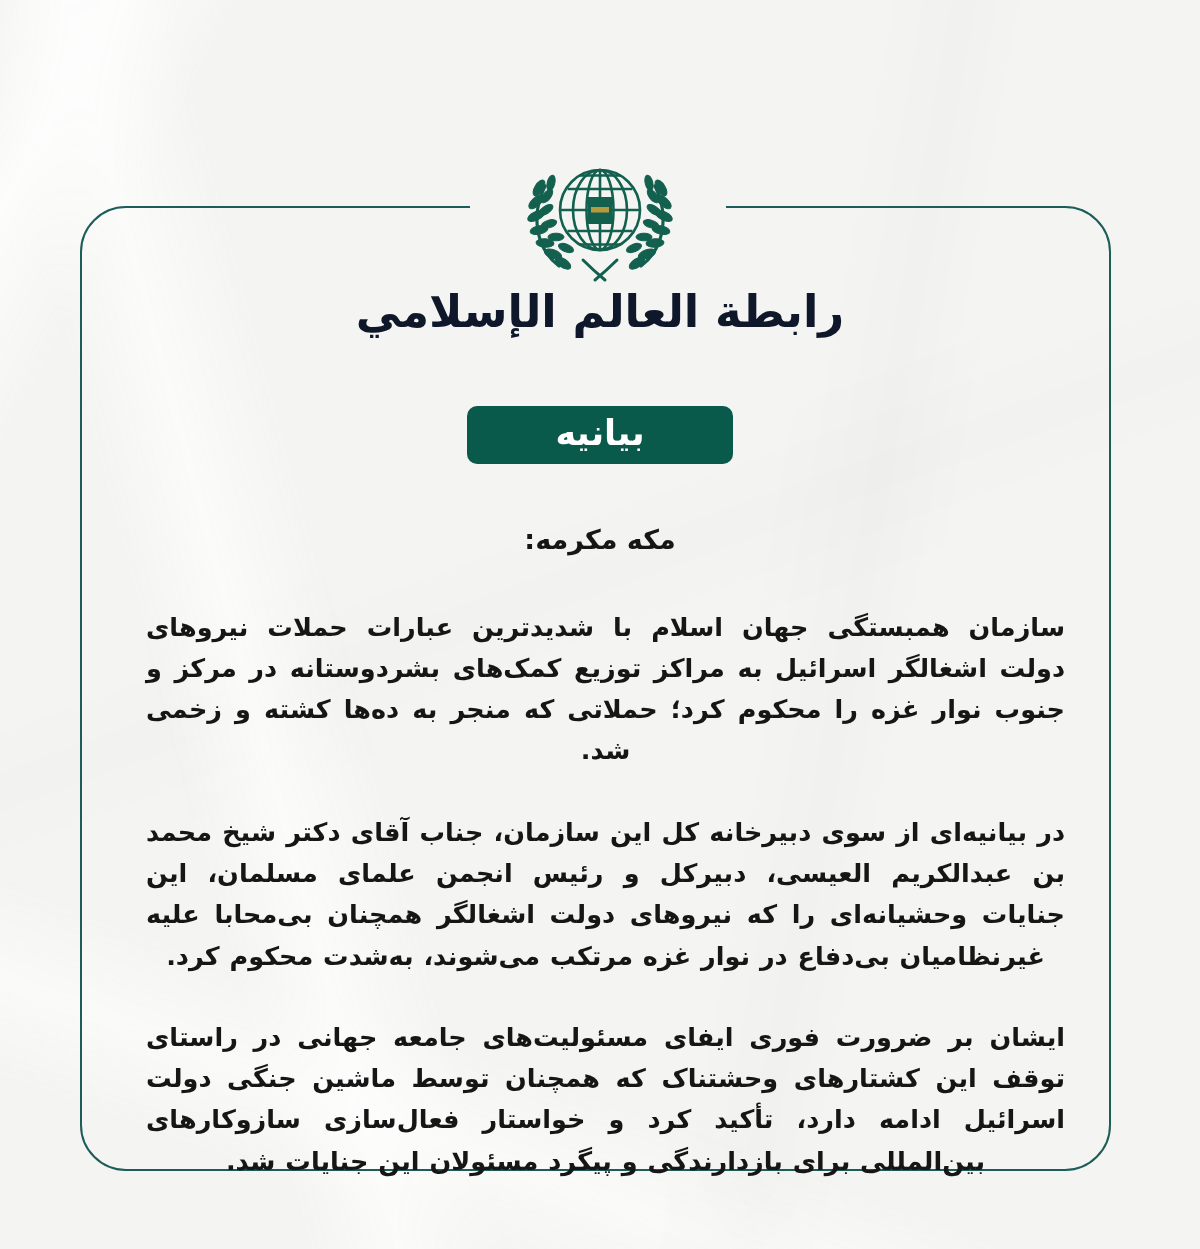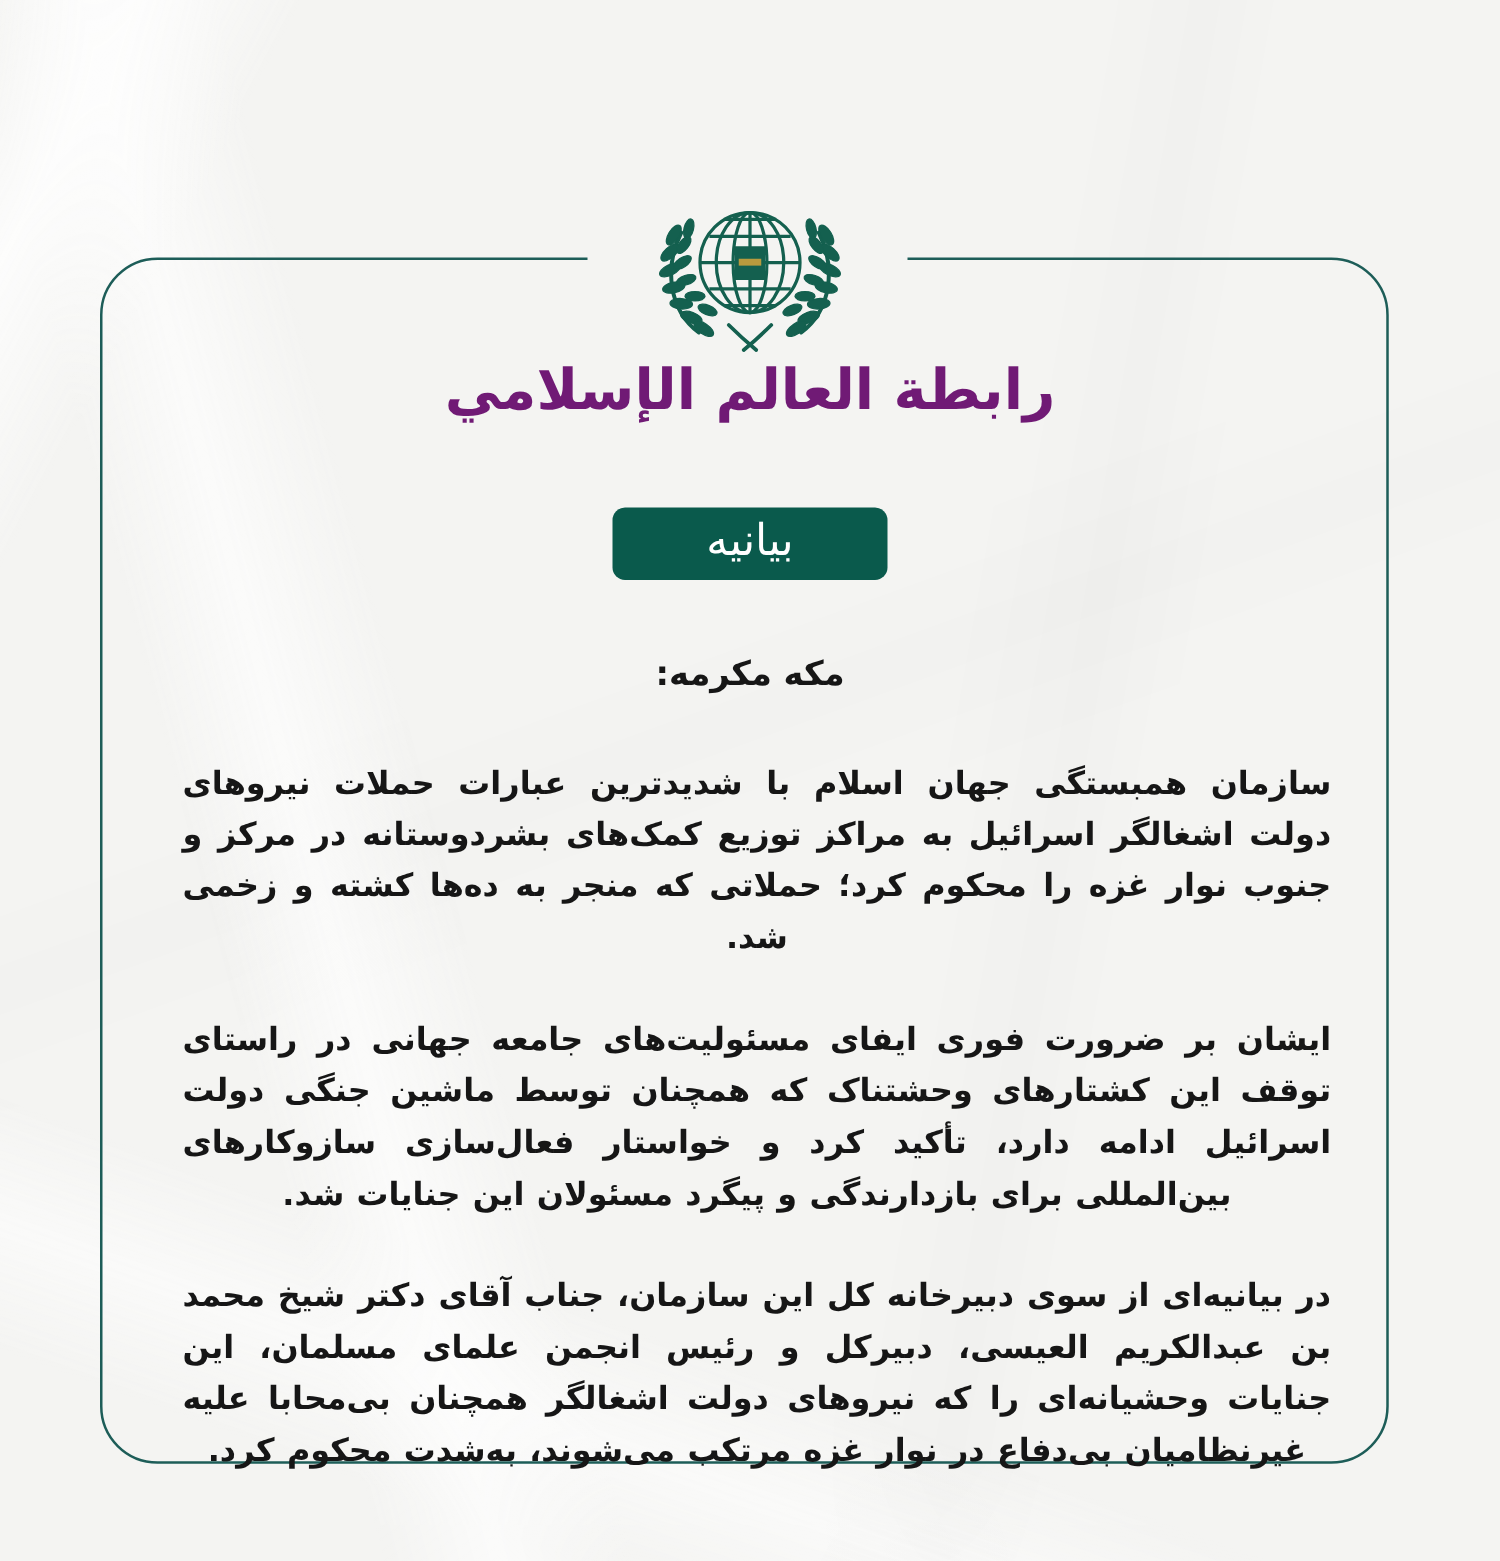--- a/index.html
+++ b/index.html
@@ -68,21 +68,21 @@
   .wordmark {
     position: absolute;
     left: 0; right: 0;
     top: 286px;
     text-align: center;
   }
   .wordmark-ar {
     font-family: "DejaVu Sans", "Liberation Sans", sans-serif;
     font-size: 45px;
     font-weight: 700;
-    color: #701a75;
+    color: #0f172a;
     line-height: 1.16;
     letter-spacing: -1px;
     direction: rtl;
     white-space: nowrap;
   }
   .wordmark-fa {
     font-family: "DejaVu Sans", "Liberation Sans", sans-serif;
     font-size: 23px;
     font-weight: 700;
     color: #2e2e2e;
@@ -97,27 +97,27 @@
     position: absolute;
     left: 0; right: 0;
     top: 406px;
     display: flex;
     justify-content: center;
   }
   .banner {
     background: #0a5a4c;
     color: #ffffff;
     border-radius: 10px;
-    width: 220px;
+    width: 266px;
     height: 58px;
     display: flex;
     align-items: center;
     justify-content: center;
     font-size: 35px;
-    font-weight: 400;
+    font-weight: 700;
     line-height: 1;
     direction: rtl;
     padding-bottom: 4px;
     box-sizing: border-box;
   }
 
   
   .letter {
     position: absolute;
     left: 135px;
@@ -230,15 +230,15 @@
 
 <div class="banner-wrap">
   <div class="banner">بیانیه</div>
 </div>
 
 <div class="letter">
   <p class="salutation">
     <span class="salutation-inner">مکه مکرمه:</span>
   </p>
   <p class="para">سازمان همبستگی جهان اسلام با شدیدترین عبارات حملات نیروهای دولت اشغالگر اسرائیل به مراکز توزیع کمک‌های بشردوستانه در مرکز و جنوب نوار غزه را محکوم کرد؛ حملاتی که منجر به ده‌ها کشته و زخمی شد.</p>
+  <p class="para">در بیانیه‌ای از سوی دبیرخانه کل این سازمان، جناب آقای دکتر شیخ محمد بن عبدالکریم العیسی، دبیرکل و رئیس انجمن علمای مسلمان، این جنایات وحشیانه‌ای را که نیروهای دولت اشغالگر همچنان بی‌محابا علیه غیرنظامیان بی‌دفاع در نوار غزه مرتکب می‌شوند، به‌شدت محکوم کرد.</p>
   <p class="para">ایشان بر ضرورت فوری ایفای مسئولیت‌های جامعه جهانی در راستای توقف این کشتارهای وحشتناک که همچنان توسط ماشین جنگی دولت اسرائیل ادامه دارد، تأکید کرد و خواستار فعال‌سازی سازوکارهای بین‌المللی برای بازدارندگی و پیگرد مسئولان این جنایات شد.</p>
-  <p class="para">در بیانیه‌ای از سوی دبیرخانه کل این سازمان، جناب آقای دکتر شیخ محمد بن عبدالکریم العیسی، دبیرکل و رئیس انجمن علمای مسلمان، این جنایات وحشیانه‌ای را که نیروهای دولت اشغالگر همچنان بی‌محابا علیه غیرنظامیان بی‌دفاع در نوار غزه مرتکب می‌شوند، به‌شدت محکوم کرد.</p>
 </div>
 
 </body></html>

